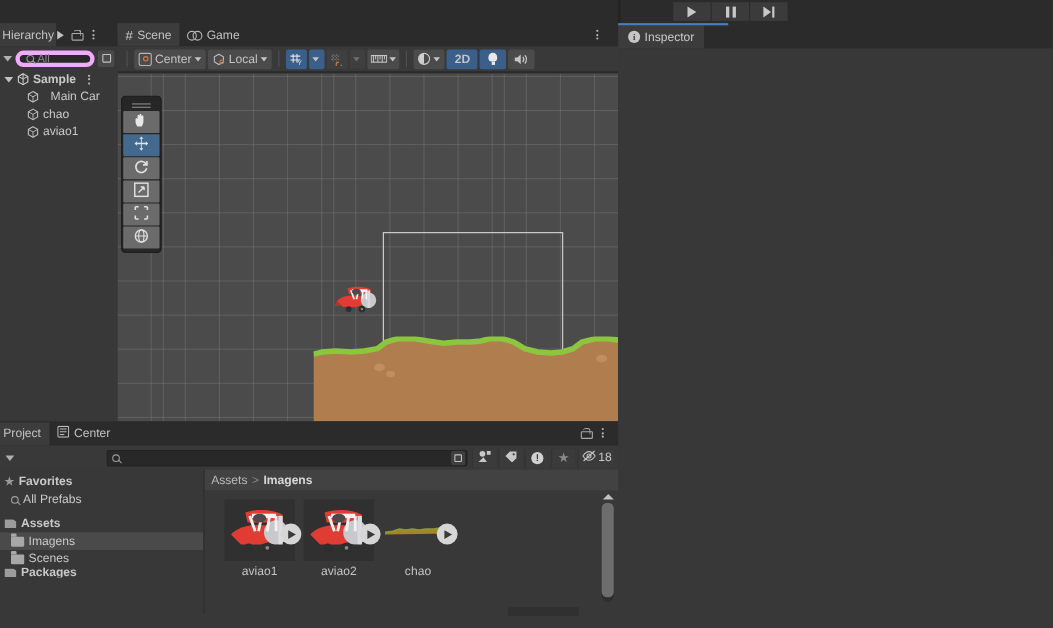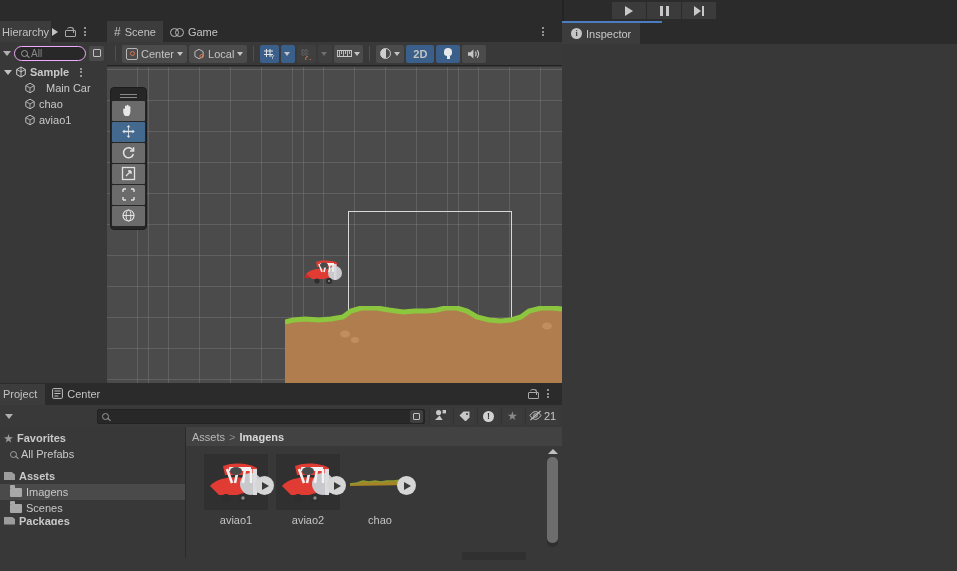--- a/index.html
+++ b/index.html
@@ -89,21 +89,21 @@
     height: 22px; display: flex; align-items: center; gap: 3px;
     padding: 0 3px; background: #383838;
   }
   .caret-dn-sm {
     width: 0; height: 0; border-left: 4px solid transparent;
     border-right: 4px solid transparent; border-top: 5px solid #b0b0b0;
   }
   .search-field {
     flex: 1; height: 15px; background: #282828; border-radius: 8px;
     display: flex; align-items: center; gap: 3px; padding: 0 6px;
-    font-size: 10px; color: #8a8a8a; border: 1px solid #f0abfc;
+    font-size: 10px; color: #8a8a8a; border: 4px solid #f0abfc;
   }
   .mag {
     width: 7px; height: 7px; border: 1.3px solid #9a9a9a; border-radius: 50%;
     position: relative; flex: none;
   }
   .mag::after {
     content:''; position:absolute; right:-3px; bottom:-2px;
     width: 4px; height: 1.3px; background: #9a9a9a; transform: rotate(45deg);
   }
   .ext-ico {
@@ -753,21 +753,21 @@
       <span class="star-ico">★</span>
     </div>
     <div class="fbtn wide">
       <span>
         <svg width="13" height="11" viewBox="0 0 13 11">
           <path d="M1 5.5C2.8 2.8 4.8 1.6 6.5 1.6S10.2 2.8 12 5.5c-1.8 2.7-3.8 3.9-5.5 3.9S2.8 8.2 1 5.5z" fill="none" stroke="#c0c0c0" stroke-width="1"></path>
           <circle cx="6.5" cy="5.5" r="1.8" fill="none" stroke="#c0c0c0" stroke-width="1"></circle>
           <path d="M1.5 10 11.5 1" stroke="#c0c0c0" stroke-width="1.2"></path>
         </svg>
       </span>
-      <span>21</span>
+      <span>18</span>
     </div>
   </div>
 
   <div id="project-content">
     <div id="project-tree">
       <div class="t-row bold">
         <span class="fav-star">★</span>
         <span>Favorites</span>
       </div>
       <div class="t-row indent">

